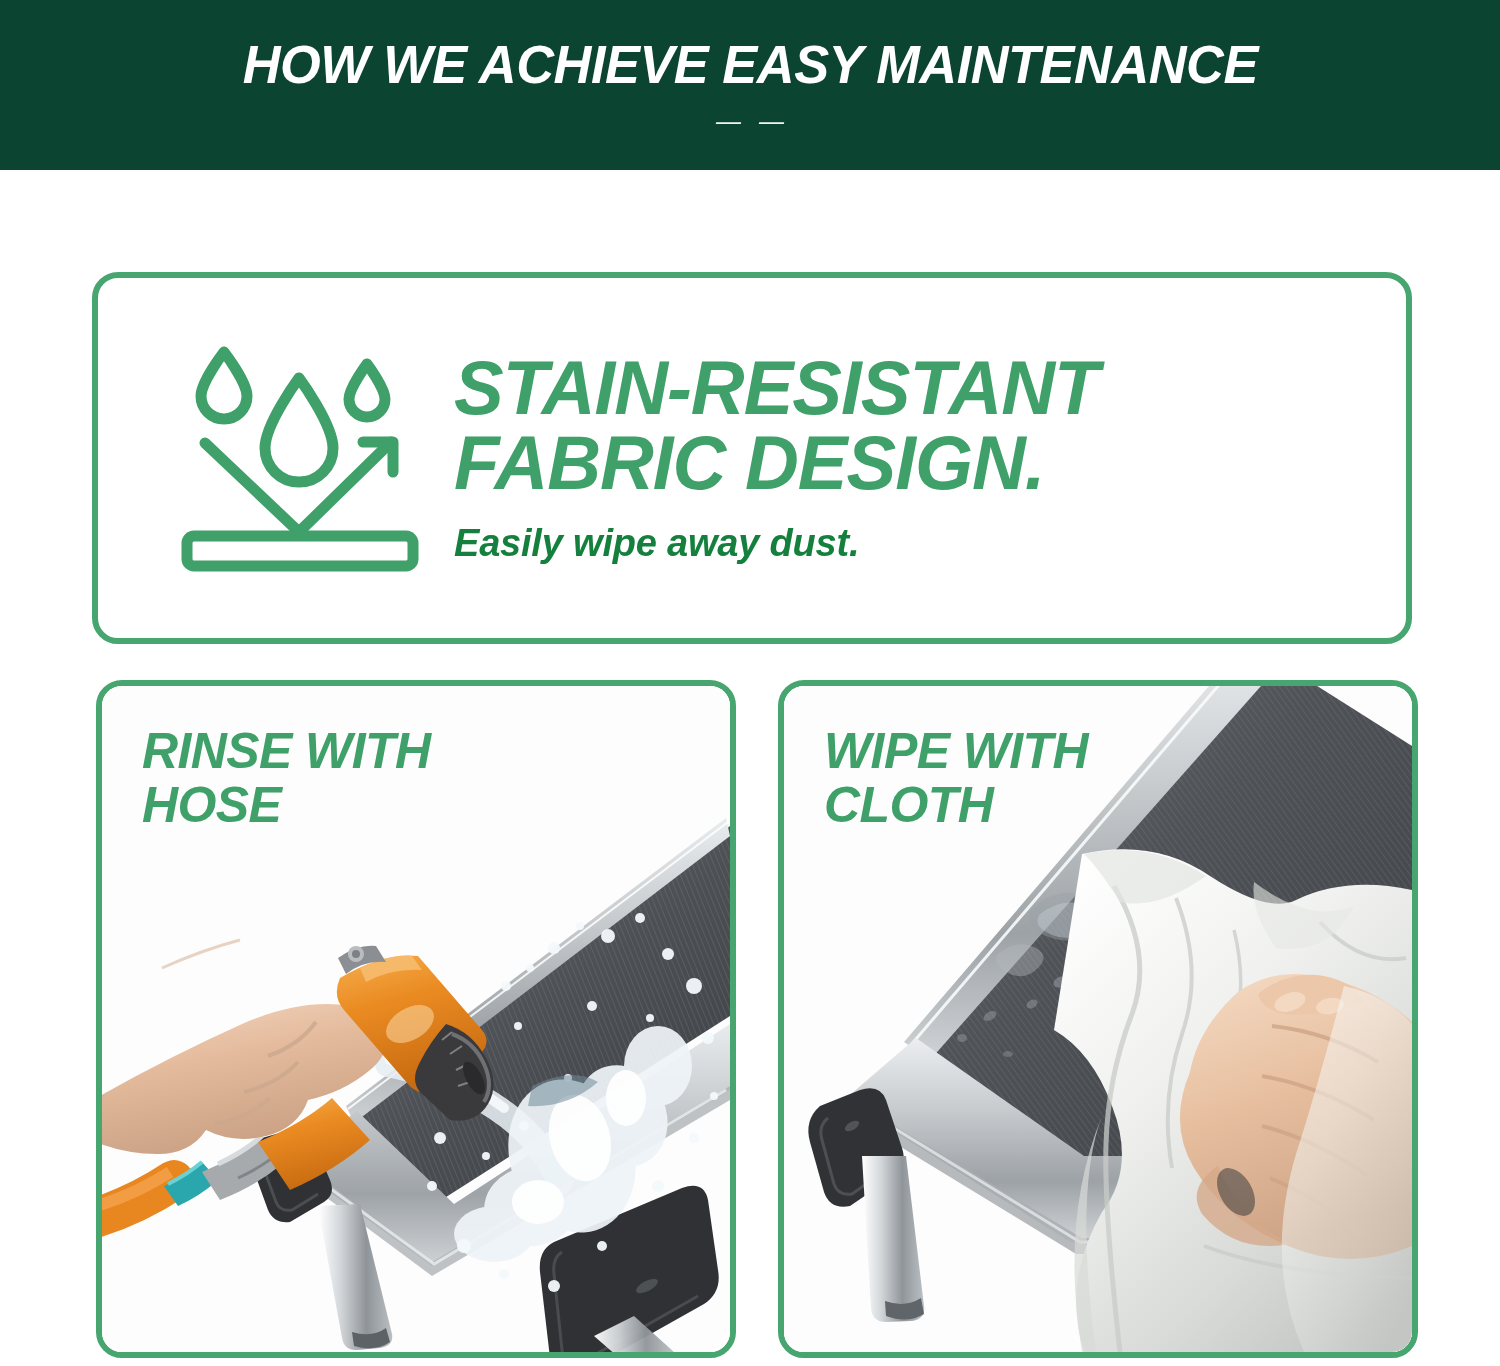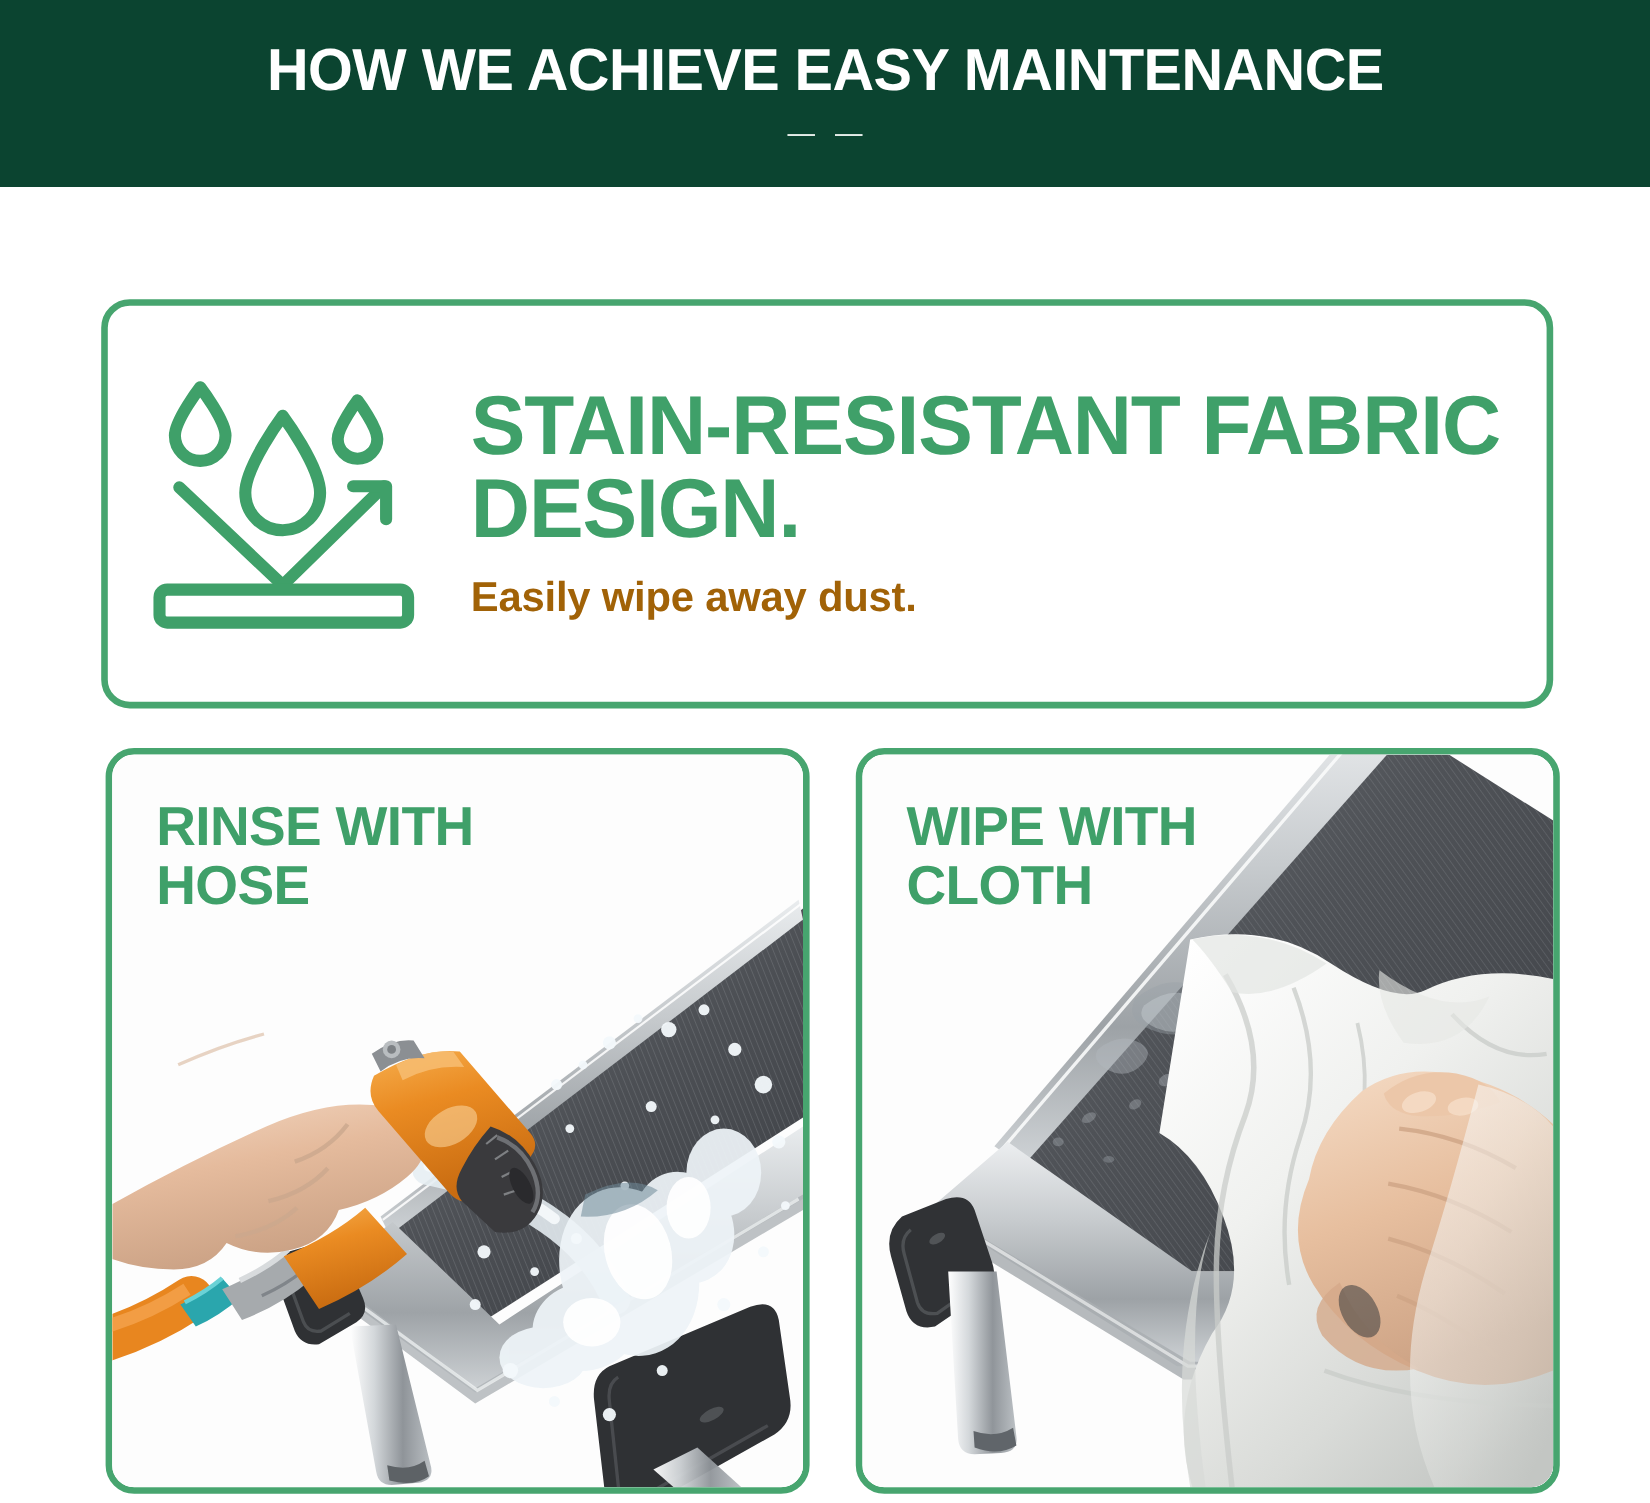--- a/index.html
+++ b/index.html
@@ -3,21 +3,21 @@
 <meta charset="utf-8">
 <title>How We Achieve Easy Maintenance</title>
 <style>
   * { margin:0; padding:0; box-sizing:border-box; }
   html, body {
     width:1500px; height:1366px;
     background:#ffffff;
     font-family:"Liberation Sans", sans-serif;
     overflow:hidden;
   }
-  .page { position:relative; width:1500px; height:1366px; background:#fff; }
+  .page { position:relative; width:1500px; height:1366px; background:#fff;font-style:italic; }
 
   
   .banner {
     position:absolute; left:0; top:0; width:1500px; height:170px;
     background:#0b4430;
     display:flex; flex-direction:column;
     align-items:center; justify-content:center;
   }
   .banner-title {
     color:#ffffff;
@@ -50,40 +50,39 @@
     border-radius:26px;
     overflow:hidden;
   }
   .card-top { left:92px; top:272px; width:1320px; height:372px; }
   .card-bl  { left:96px; top:680px; width:640px; height:678px; }
   .card-br  { left:778px; top:680px; width:640px; height:678px; }
 
   
   .top-inner {
     display:flex; align-items:center; height:100%;
-    padding-left:28px;
-    gap:16px;
+    padding-left:70px;
   }
   .icon-wrap {
     width:268px; height:250px;
     flex:0 0 268px;
     display:flex; align-items:center; justify-content:center;
   }
   .top-text { margin-left:18px; }
   .headline {
     color:#3fa069;
     font-size:76px;
     font-weight:bold;
     line-height:0.98;
     letter-spacing:-1px;
     transform:scaleX(0.98);
     transform-origin:left center;
   }
   .subline {
-    color:#a16207;
+    color:#15803d;
     font-size:38px;
     font-weight:bold;
     margin-top:22px;
     letter-spacing:-0.2px;
   }
 
   
   .card-heading {
     position:absolute;
     left:40px; top:38px;

